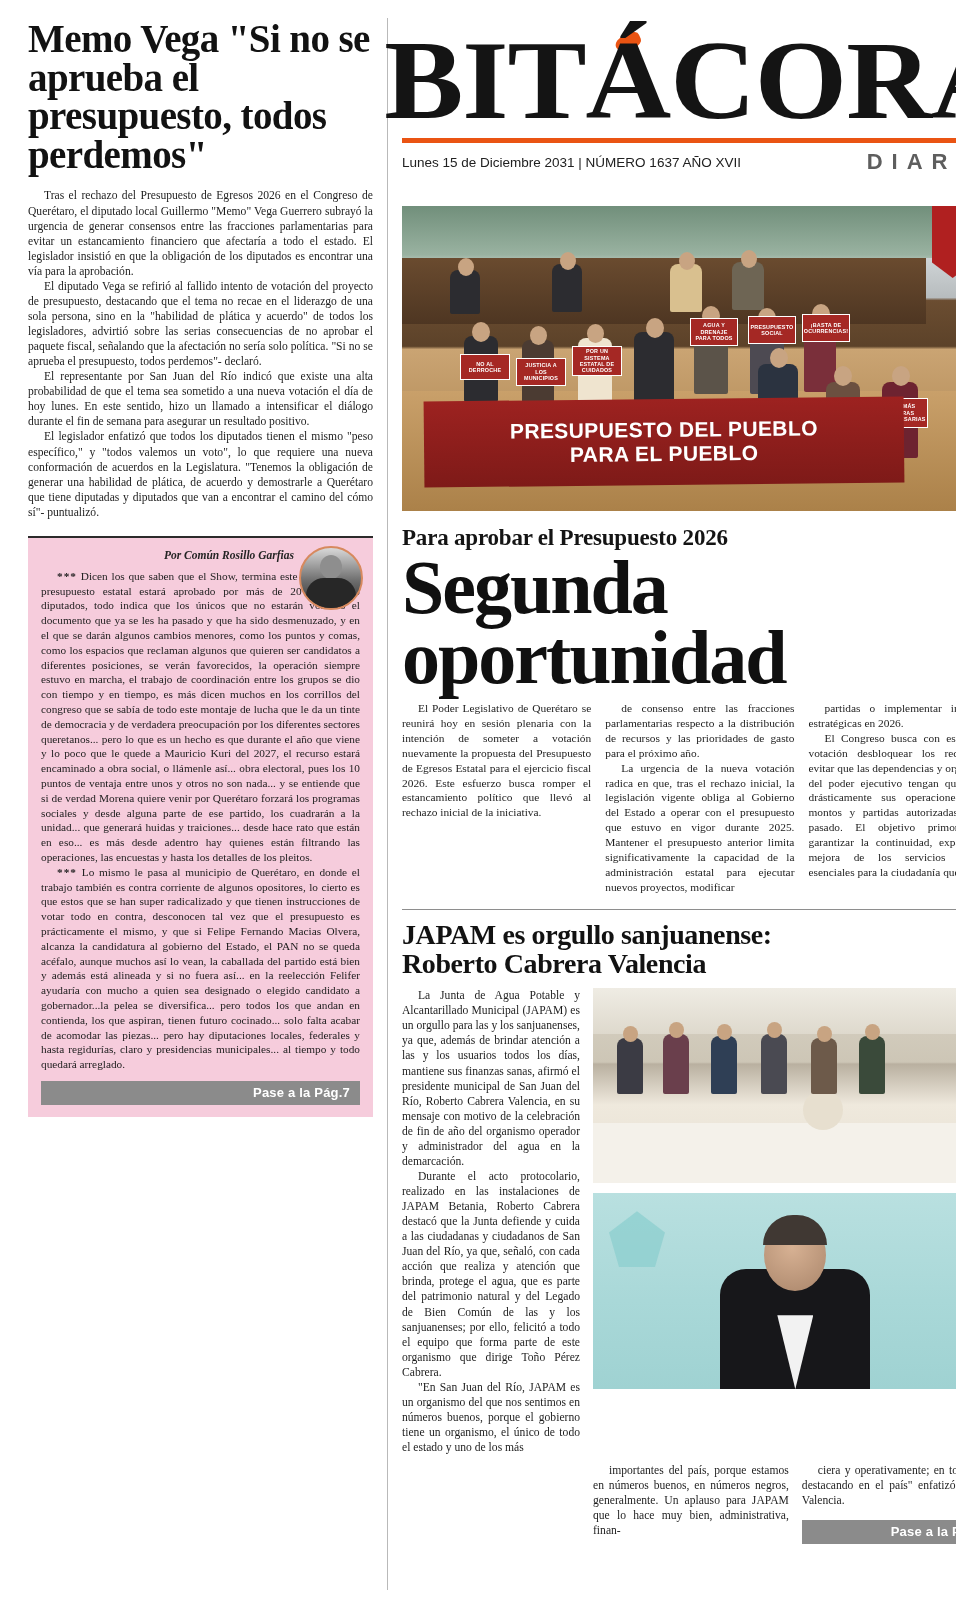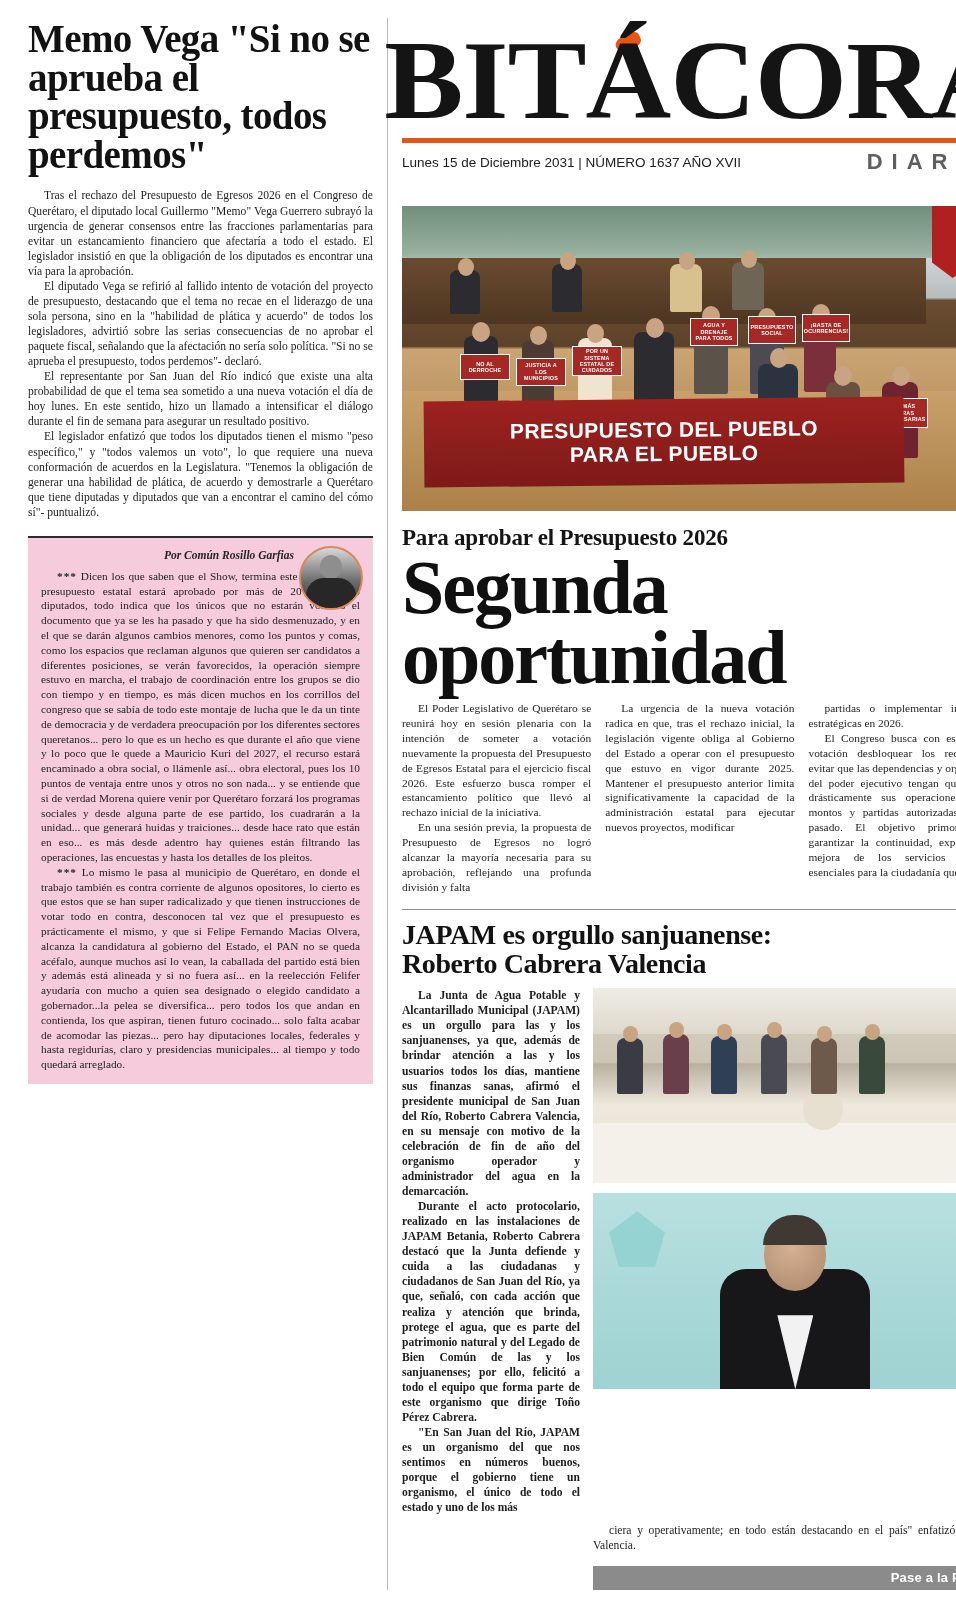--- a/index.html
+++ b/index.html
@@ -146,21 +146,21 @@
   .triple .c{flex:1 1 0;}
   .triple .body-text{font-size:11.4px;line-height:1.31;}
 
   .hr-thin{height:1px;background:#8e8e8e;margin:14px 0 10px 0;}
 
   .japam-head{
     font-weight:700;font-size:28px;line-height:1.04;letter-spacing:-0.4px;
     margin:0 0 10px 0;color:#121212;
   }
   .japam-grid{display:flex;gap:13px;}
-  .japam-left{width:178px;flex:0 0 178px;font-weight:bold;}
+  .japam-left{width:178px;flex:0 0 178px;}
   .japam-right{flex:1 1 auto;}
   .photo-event{
     height:195px;margin-bottom:10px;position:relative;overflow:hidden;
     background:linear-gradient(#d8d2c4 0%,#cdc6b6 38%,#b9b0a0 39%,#efe9dd 60%,#e6dfd2 100%);
   }
   .photo-event .tent{position:absolute;left:0;top:0;width:100%;height:46px;background:linear-gradient(#efece4,#ded9cd);}
   .photo-event .table{position:absolute;left:0;bottom:0;width:100%;height:60px;background:#f4f1ea;}
   .photo-event .flower{position:absolute;left:52%;top:52%;width:40px;height:40px;border-radius:50%;background:#e7dfcf;}
   .photo-portrait{
     height:196px;position:relative;overflow:hidden;
@@ -199,20 +199,21 @@
     <div class="grillera">
       <div class="avatar">
         <div class="a-head"></div>
             <div class="a-body"></div>
       </div>
       <div class="grillera-byline">Por Común Rosillo Garfias</div>
       <div class="body-text">
         <p><span class="stars">***</span> <span>Dicen los que saben que el Show, termina este lunes, que el presupuesto estatal estará aprobado por más de 20 de los 25 diputados, todo indica que los únicos que no estarán votando el documento que ya se les ha pasado y que ha sido desmenuzado, y en el que se darán algunos cambios menores, como los puntos y comas, como los espacios que reclaman algunos que quieren ser candidatos a diferentes posiciones, se verán favorecidos, la operación siempre estuvo en marcha, el trabajo de coordinación entre los grupos se dio con tiempo y en tiempo, es más dicen muchos en los corrillos del congreso que se sabía de todo este montaje de lucha que le da un tinte de democracia y de verdadera preocupación por los diferentes sectores queretanos... pero lo que es un hecho es que durante el año que viene y lo poco que le quede a Mauricio Kuri del 2027, el recurso estará encaminado a obra social, o llámenle así... obra electoral, pues los 10 puntos de ventaja entre unos y otros no son nada... y se entiende que si de verdad Morena quiere venir por Querétaro forzará los programas sociales y desde alguna parte de ese partido, los cuadrarán a la unidad... que generará huidas y traiciones... desde hace rato que están en eso... es más desde adentro hay quienes están filtrando las operaciones, las encuestas y hasta los detalles de los pleitos.</span></p>
         <p><span class="stars">***</span> <span>Lo mismo le pasa al municipio de Querétaro, en donde el trabajo también es contra corriente de algunos opositores, lo cierto es que estos que se han super radicalizado y que tienen instrucciones de votar todo en contra, desconocen tal vez que el presupuesto es prácticamente el mismo, y que si Felipe Fernando Macias Olvera, alcanza la candidatura al gobierno del Estado, el PAN no se queda acéfalo, aunque muchos así lo vean, la caballada del partido está bien y además está alineada y si no fuera así... en la reelección Felifer ayudaría con mucho a quien sea designado o elegido candidato a gobernador...la pelea se diversifica... pero todos los que andan en contienda, los que aspiran, tienen futuro cocinado... solo falta acabar de acomodar las piezas... pero hay diputaciones locales, federales y hasta regidurías, claro y presidencias municipales... al tiempo y todo quedará arreglado.</span></p>
       </div>
+      <div class="jump">Pase a la Pág.7</div>
     </div>
 
   </div>
 
   <div class="rulevert"></div>
 
   <div class="rightcol">
 
     <div class="masthead">
       <div class="bit-wrap">
@@ -280,25 +281,25 @@
     <div class="kicker">Para aprobar el Presupuesto 2026</div>
     <div class="mega">
       <div>Segunda</div>
       <div>oportunidad</div>
     </div>
 
     <div class="triple">
       <div class="c">
             <div class="body-text">
               <p>El Poder Legislativo de Querétaro se reunirá hoy en sesión plenaria con la intención de someter a votación nuevamente la propuesta del Presupuesto de Egresos Estatal para el ejercicio fiscal 2026. Este esfuerzo busca romper el estancamiento político que llevó al rechazo inicial de la iniciativa.</p>
-              <p>En una sesión previa, la propuesta de Presupuesto de Egresos no logró alcanzar la mayoría necesaria para su aprobación, reflejando una profunda división y falta</p>
             </div>
           </div>
       <div class="c">
             <div class="body-text">
+              <p>de consenso entre las fracciones parlamentarias respecto a la distribución de recursos y las prioridades de gasto para el próximo año.</p>
               <p>La urgencia de la nueva votación radica en que, tras el rechazo inicial, la legislación vigente obliga al Gobierno del Estado a operar con el presupuesto que estuvo en vigor durante 2025. Mantener el presupuesto anterior limita significativamente la capacidad de la administración estatal para ejecutar nuevos proyectos, modificar</p>
             </div>
           </div>
       <div class="c">
             <div class="body-text">
               <p>partidas o implementar iniciativas estratégicas en 2026.</p>
               <p>El Congreso busca con esta nueva votación desbloquear los recursos y evitar que las dependencias y organismos del poder ejecutivo tengan que ajustar drásticamente sus operaciones a los montos y partidas autorizadas el año pasado. El objetivo primordial es garantizar la continuidad, expansión y mejora de los servicios públicos esenciales para la ciudadanía queretana.</p>
             </div>
           </div>
     </div>
@@ -342,20 +343,25 @@
           <div class="shirt"></div>
           <div class="p-head"></div>
           <div class="p-hair"></div>
         </div>
       </div>
     </div>
 
     <div class="japam-bottom">
       <div class="c" style="flex:0 0 178px;"></div>
       <div class="c">
+            <div class="body-text">
+              <p>importantes del país, porque estamos en números buenos, en números negros, generalmente. Un aplauso para JAPAM que lo hace muy bien, administrativa, finan-</p>
+            </div>
+          </div>
+      <div class="c">
         <div class="body-text">
               <p>ciera y operativamente; en todo están destacando en el país" enfatizó Cabrera Valencia.</p>
             </div>
         <div class="jump jump2">Pase a la Pág.3</div>
       </div>
     </div>
 
   </div>
  </div>
 </div>

